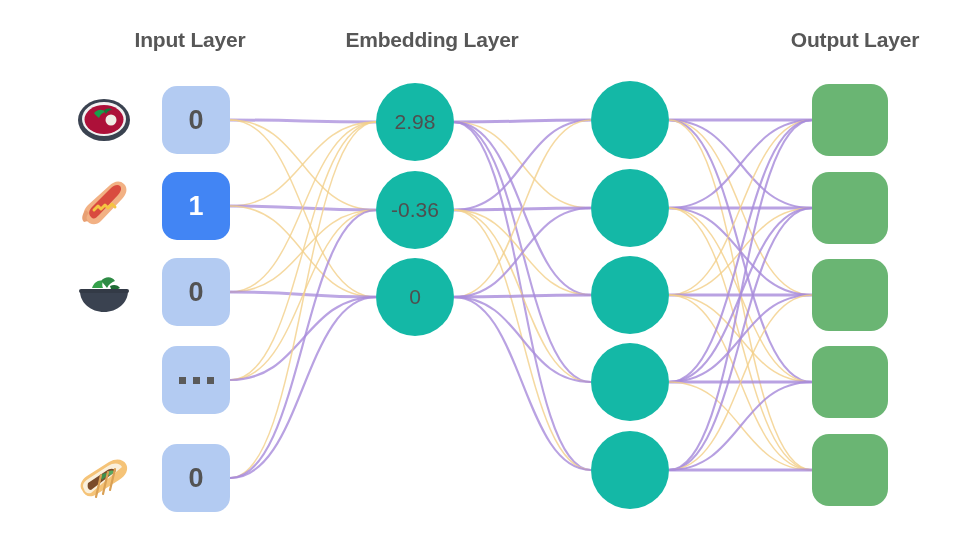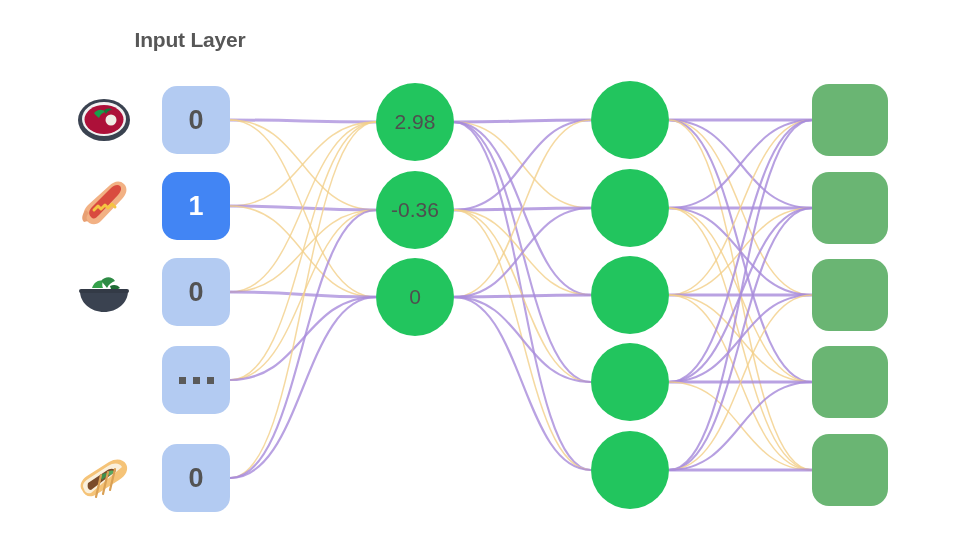--- a/index.html
+++ b/index.html
@@ -64,21 +64,21 @@
   .emo {
     position: absolute;
     width: 60px;
     height: 60px;
     transform: translate(-50%, -50%);
   }
   .emo svg { display: block; width: 60px; height: 60px; }
   .emb-node, .hid-node {
     position: absolute;
     border-radius: 50%;
-    background: #22c55e;
+    background: #14b8a6;
     display: flex;
     align-items: center;
     justify-content: center;
     transform: translate(-50%, -50%);
     font-size: 21px;
     color: #4f4f4f;
   }
   .emb-node { width: 78px; height: 78px; }
   .hid-node { width: 78px; height: 78px; }
   .out-cell {
@@ -147,20 +147,22 @@
       <path d="M 669 382 C 740.5 382, 740.5 382, 812 382" stroke="#a78bdb" stroke-width="3" fill="none" opacity="0.8"></path>
       <path d="M 669 382 C 740.5 382, 740.5 470, 812 470" stroke="#f3d08a" stroke-width="1.5" fill="none" opacity="0.82"></path>
       <path d="M 669 470 C 740.5 470, 740.5 120, 812 120" stroke="#a78bdb" stroke-width="2.1" fill="none" opacity="0.82"></path>
       <path d="M 669 470 C 740.5 470, 740.5 208, 812 208" stroke="#a78bdb" stroke-width="2.1" fill="none" opacity="0.82"></path>
       <path d="M 669 470 C 740.5 470, 740.5 295, 812 295" stroke="#f3d08a" stroke-width="1.5" fill="none" opacity="0.82"></path>
       <path d="M 669 470 C 740.5 470, 740.5 382, 812 382" stroke="#a78bdb" stroke-width="2.1" fill="none" opacity="0.82"></path>
       <path d="M 669 470 C 740.5 470, 740.5 470, 812 470" stroke="#a78bdb" stroke-width="3" fill="none" opacity="0.8"></path>
     </svg>
 
   <div class="layer-title" style="left:190px">Input Layer</div>
+  <div class="layer-title" style="left:432px">Embedding Layer</div>
+  <div class="layer-title" style="left:855px">Output Layer</div>
 
   <div id="icons">
       <div class="emo" style="left: 104px; top: 120px;">
     <svg viewBox="0 0 60 60">
       <ellipse cx="30" cy="30" rx="26" ry="21" fill="#3a4250"></ellipse>
       <ellipse cx="30" cy="29" rx="22" ry="17" fill="#f2f2f2"></ellipse>
       <ellipse cx="30" cy="29.5" rx="19.5" ry="14.5" fill="#ad1039"></ellipse>
       <path d="M20 23c4-4 9-4 11-1-3 1-5 3-6 6-2-2-4-3-5-5z" fill="#18a04a"></path>
       <path d="M30 21c2-3 6-3 8-1-3 0-5 2-6 4z" fill="#0f7d39"></path>
       <circle cx="37" cy="30" r="5.5" fill="#f0ece6"></circle>

